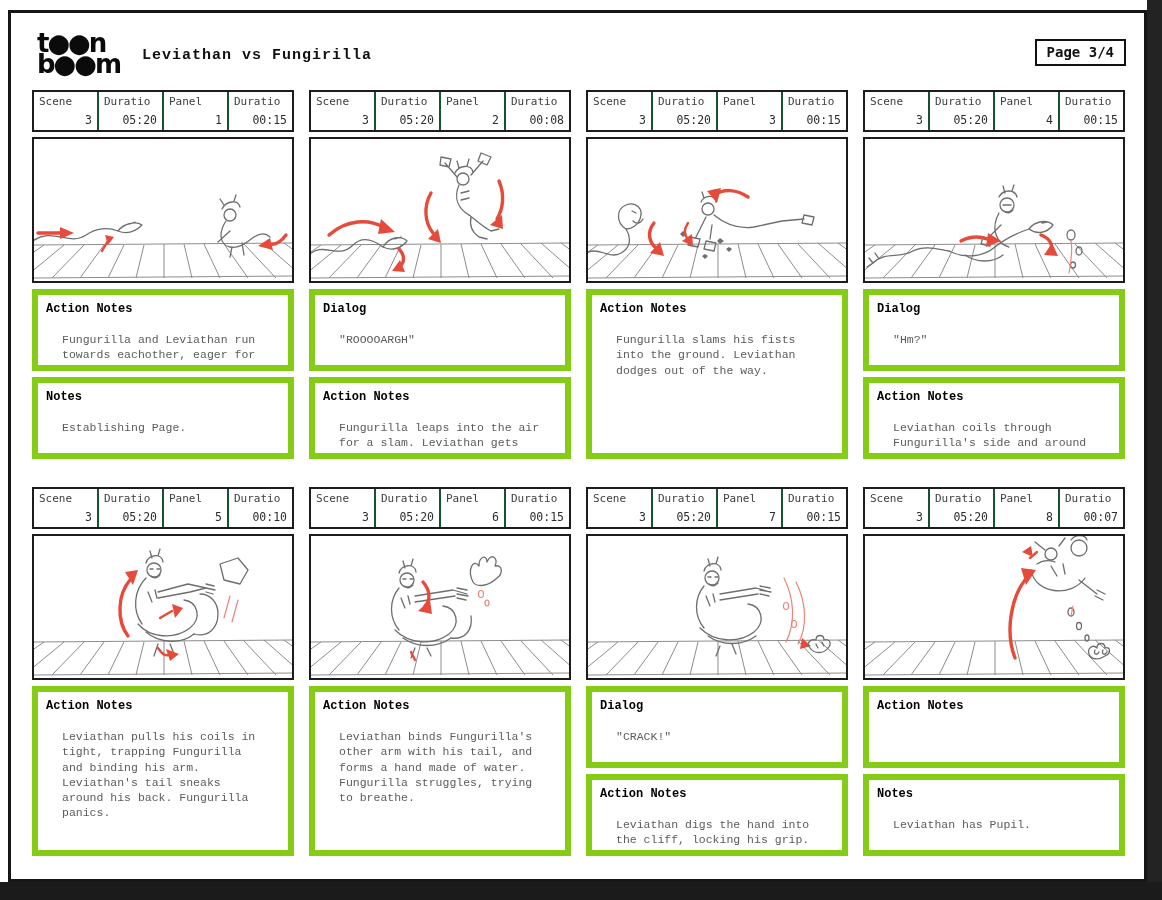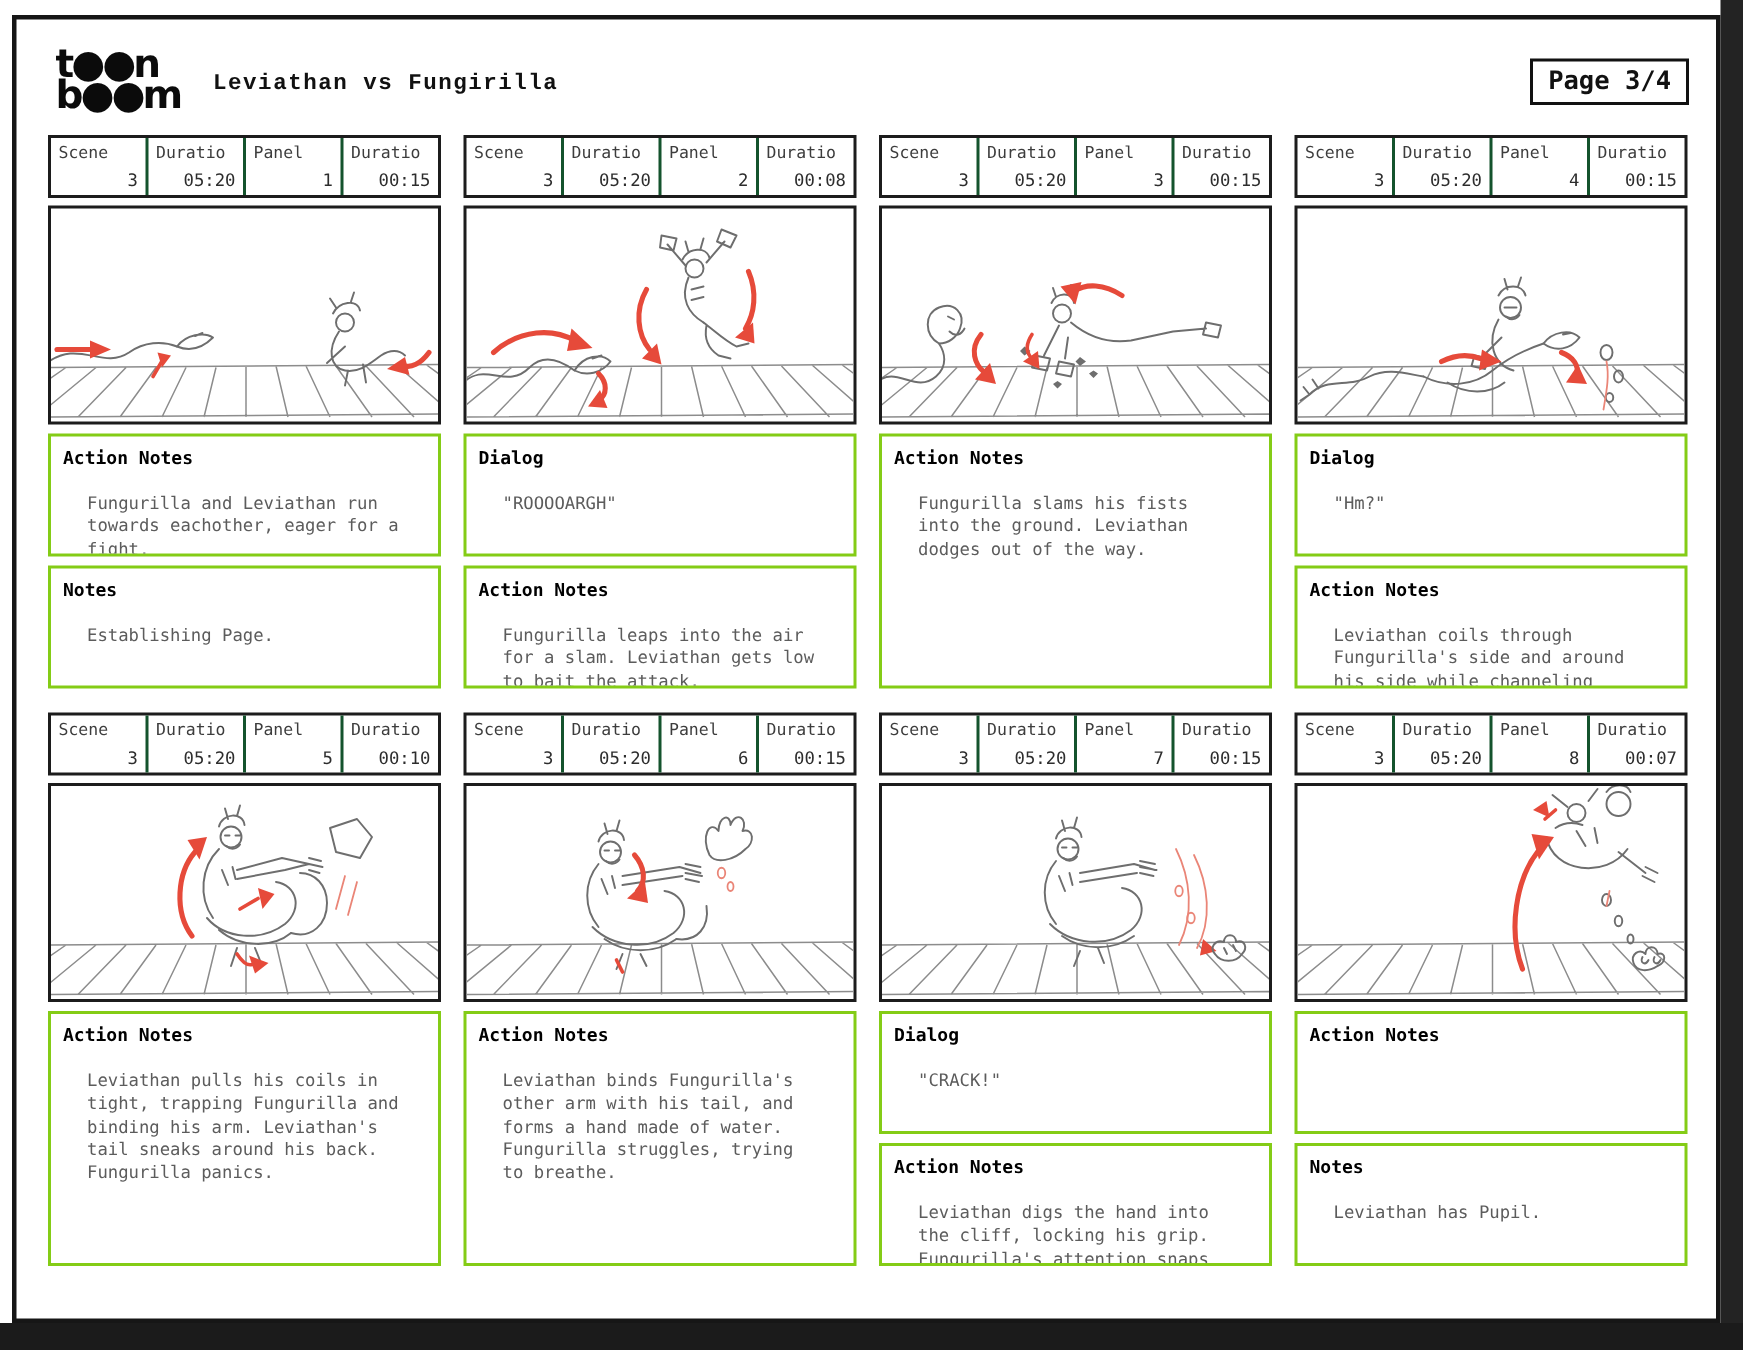--- a/index.html
+++ b/index.html
@@ -14,35 +14,35 @@
     position:absolute; top:10px; left:8px; width:1139px; height:872px;
     border:3px solid #161616; background:#fff;
   }
   
   .hdr { display:flex; align-items:flex-start; padding:20px 18px 0 26px; height:70px; }
   .logo { font-family:"DejaVu Sans","Liberation Sans",sans-serif; font-weight:bold;
           font-size:26px; line-height:0.80; letter-spacing:-2px; color:#0b0b0b; }
   .logo div { white-space:nowrap; }
   .title { margin:14px 0 0 22px; font-size:15px; font-weight:bold; color:#111; letter-spacing:1px;font-family:Liberation Mono, monospace; }
   .pagebox { margin-left:auto; margin-top:6px; border:2px solid #111; padding:3px 10px 4px;
-             font-size:17px; font-weight:bold; color:#111; white-space:nowrap; }
+             font-size:14px; font-weight:bold; color:#111; white-space:nowrap; }
   
-  .sheet { position:absolute; left:21px; top:77px; display:flex; flex-direction:column; gap:16px; }
+  .sheet { position:absolute; left:21px; top:77px; display:flex; flex-direction:column; gap:28px; }
   .prow  { display:flex; gap:15px; }
   .panel { width:262px; display:flex; flex-direction:column; }
   .ptable { height:42px; border:2px solid #1c1c1c; display:flex; background:#fff; }
   .pcell { flex:1; display:flex; flex-direction:column; justify-content:space-between;
            padding:3px 5px 3px 5px; border-left:2px solid #14532d; overflow:hidden; }
   .pcell:first-child { border-left:none; }
   .lbl { font-size:11px; color:#3d3d3d; white-space:nowrap; }
   .val { font-size:11.5px; color:#2d2d2d; text-align:right; white-space:nowrap; }
   .pframe { margin-top:5px; height:146px; border:2px solid #1c1c1c; background:#fff; overflow:hidden; }
   .pframe svg { display:block; }
   .captions { margin-top:6px; display:flex; flex-direction:column; gap:6px; }
-  .cap { border:2px solid #84cc16; background:#fff; padding:7px 8px 6px; overflow:hidden; }
+  .cap { border:6px solid #84cc16; background:#fff; padding:7px 8px 6px; overflow:hidden;font-family:Liberation Mono, monospace; }
   .cap.small { height:82px; }
   .cap.tall  { height:170px; }
   .cap h4 { margin:0 0 7px 0; font-size:12px; font-weight:bold; color:#000; }
   .cap p  { margin:16px; font-size:11.5px; line-height:1.33; color:#5c5c5c; }
   
   .sk  { stroke:#6e6e6e; fill:none; stroke-width:1.3; stroke-linecap:round; stroke-linejoin:round; }
   .gr  { stroke:#8c8c8c; fill:none; stroke-width:1; }
   .rd  { stroke:#e64a3a; fill:none; stroke-width:3.4; stroke-linecap:round; }
   .rd2 { stroke:#e64a3a; fill:none; stroke-width:2.4; stroke-linecap:round; }
   .rdt { stroke:#ea8577; fill:none; stroke-width:1.2; stroke-linecap:round; }

